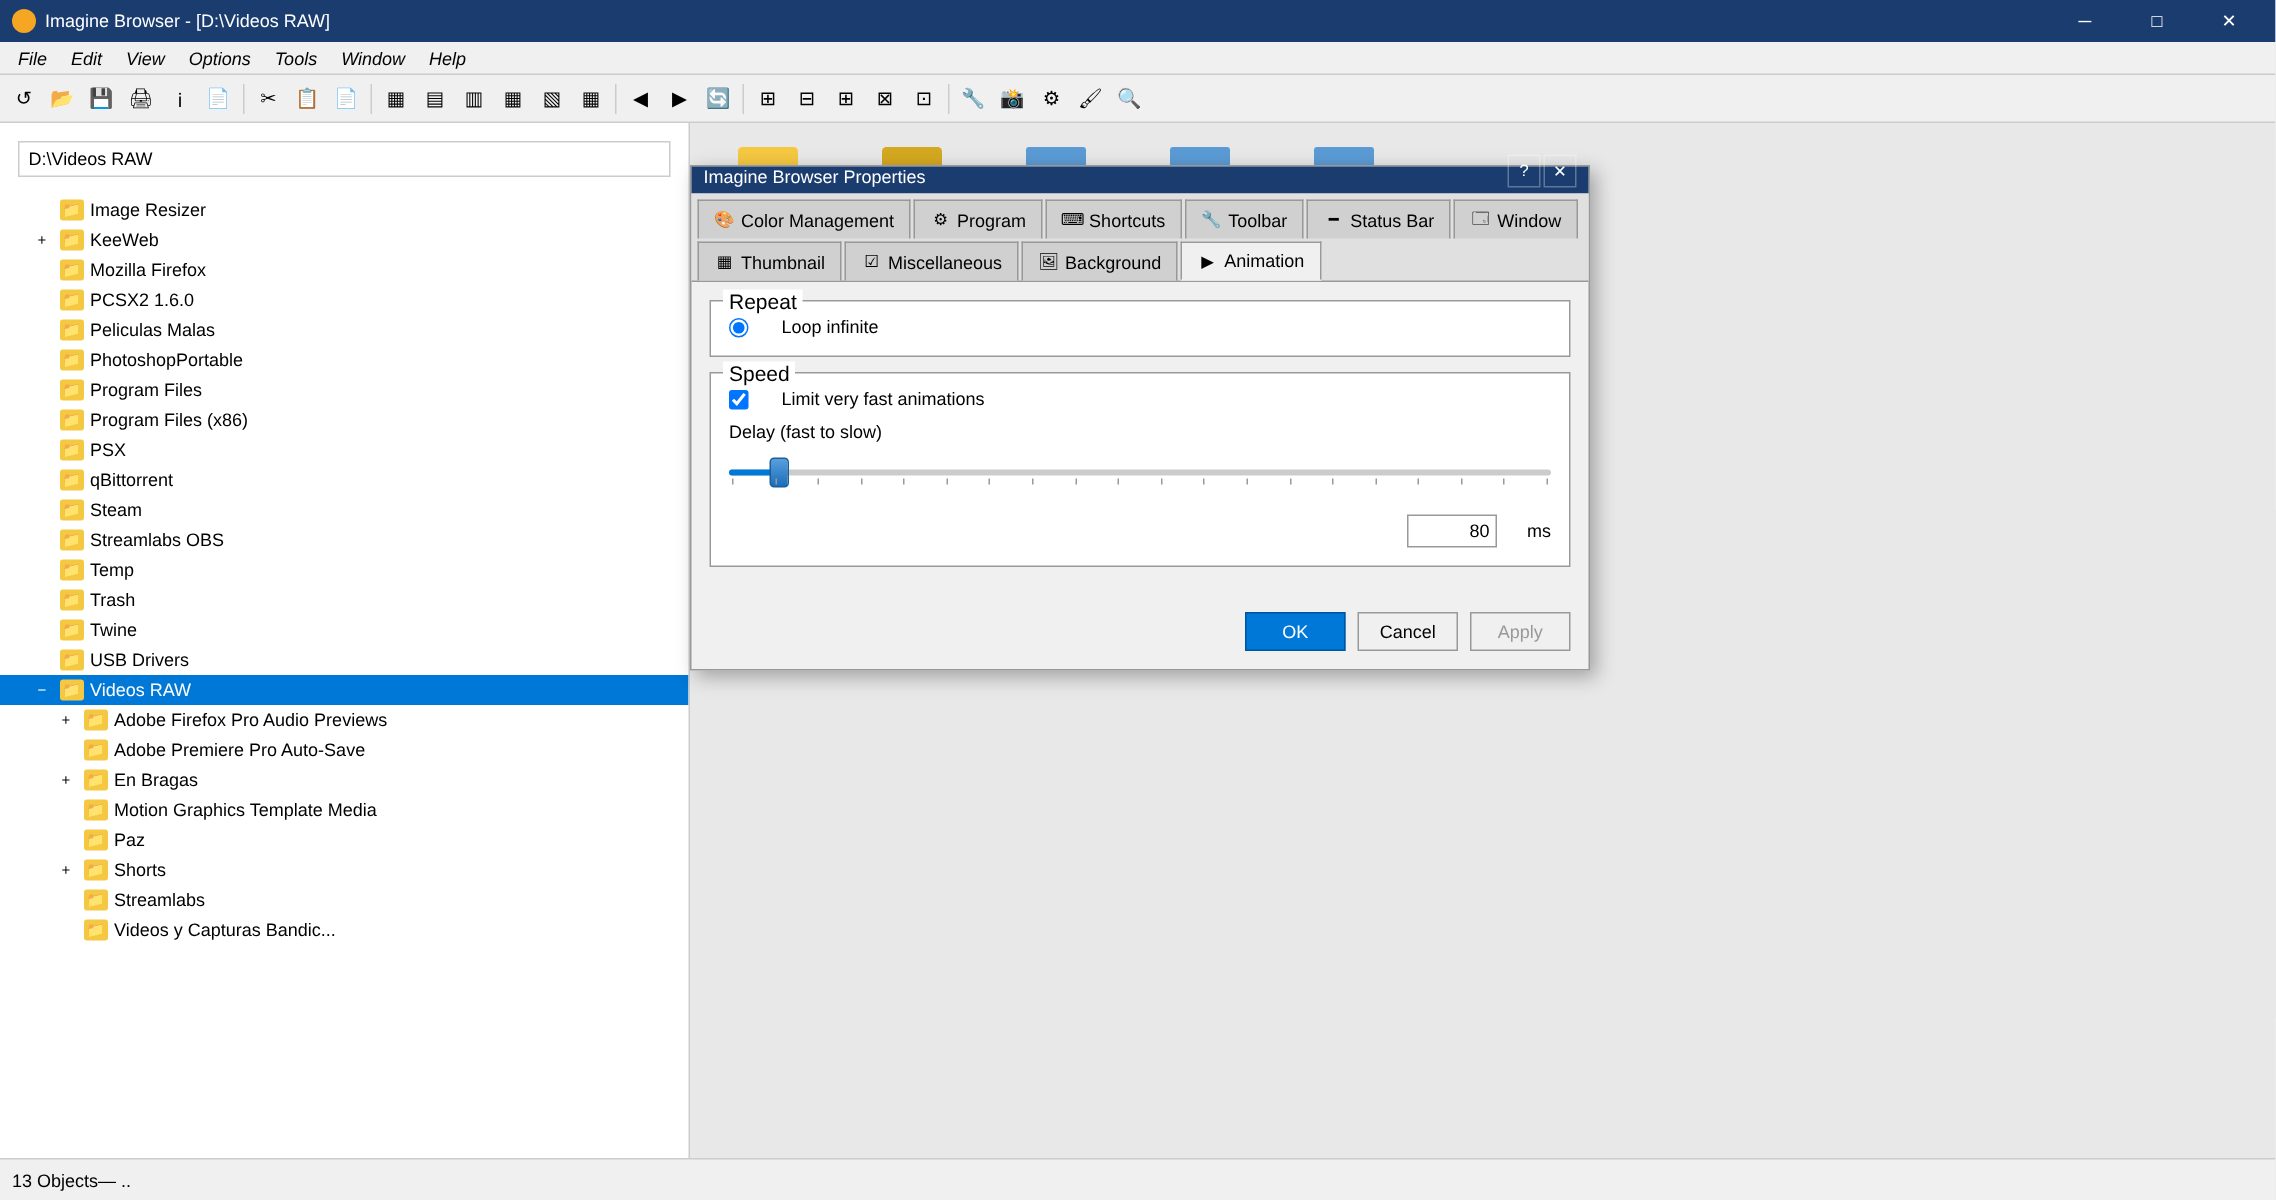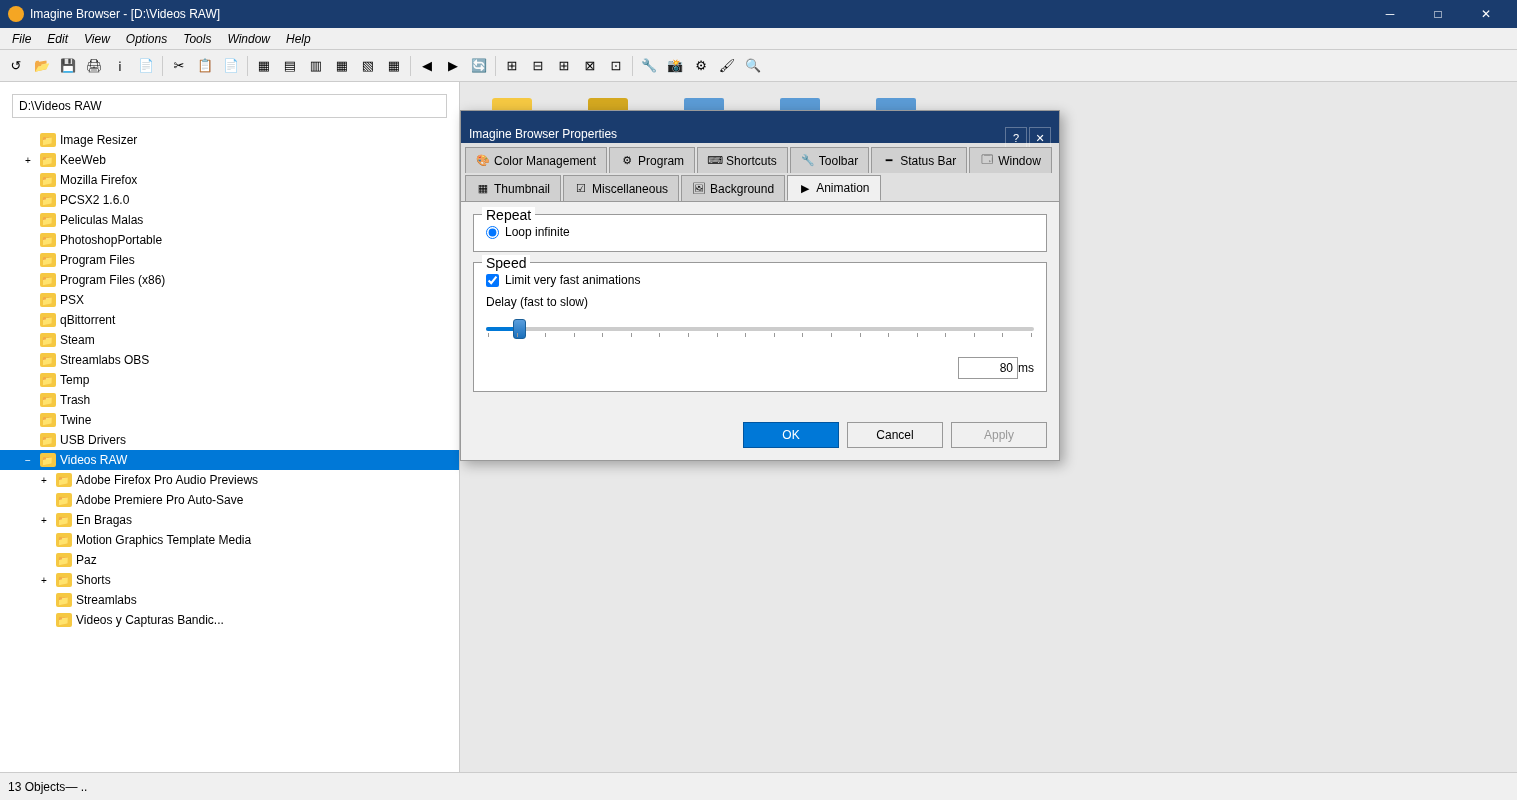--- a/index.html
+++ b/index.html
@@ -216,23 +216,23 @@
       background: #f0f0f0;
       border: 1px solid #999;
       box-shadow: 4px 4px 12px rgba(0,0,0,0.3);
       z-index: 200;
     }
     .dialog-title-bar {
       background: #1a3c6e;
       color: white;
       height: 18px;
       display: flex;
-      align-items: flex-start;
+      align-items: flex-end;
       justify-content: space-between;
-      padding: 16px 8px;
+      padding: 4px 8px;
       font-size: 12px;
     }
     .dialog-title-buttons {
       display: flex;
       gap: 2px;
     }
     .dialog-title-btn {
       width: 22px;
       height: 22px;
       background: transparent;
@@ -302,59 +302,59 @@
       background: white;
       padding: 0 4px;
       font-size: 14px;
       font-weight: normal;
     }
 
     
     .radio-item {
       display: flex;
       align-items: center;
-      gap: 6px;
+      gap: 22px;
       margin-bottom: 8px;
       cursor: pointer;
     }
     .radio-item:last-child { margin-bottom: 0; }
     input[type="radio"] { cursor: pointer; }
     input[type="checkbox"] { cursor: pointer; }
 
     
     .slider-container {
       padding: 8px 0;
     }
 
     
     .ms-input-group {
       display: flex;
       align-items: center;
       justify-content: flex-end;
-      gap: 0;
+      gap: 20px;
       margin-top: 8px;
     }
     .ms-input {
       width: 60px;
       height: 22px;
       border: 1px solid #999;
       padding: 0 4px;
       font-size: 12px;
       text-align: right;
     }
 
     
     .dialog-footer {
       padding: 8px 12px 12px;
       display: flex;
       justify-content: flex-end;
       gap: 8px;
     }
     .dialog-btn {
-      width: 96px;
+      width: 67px;
       height: 26px;
       border: 1px solid #999;
       background: #f0f0f0;
       cursor: pointer;
       font-size: 12px;
     }
     .dialog-btn.primary {
       background: #0078d7;
       color: white;
       border-color: #0055a0;

